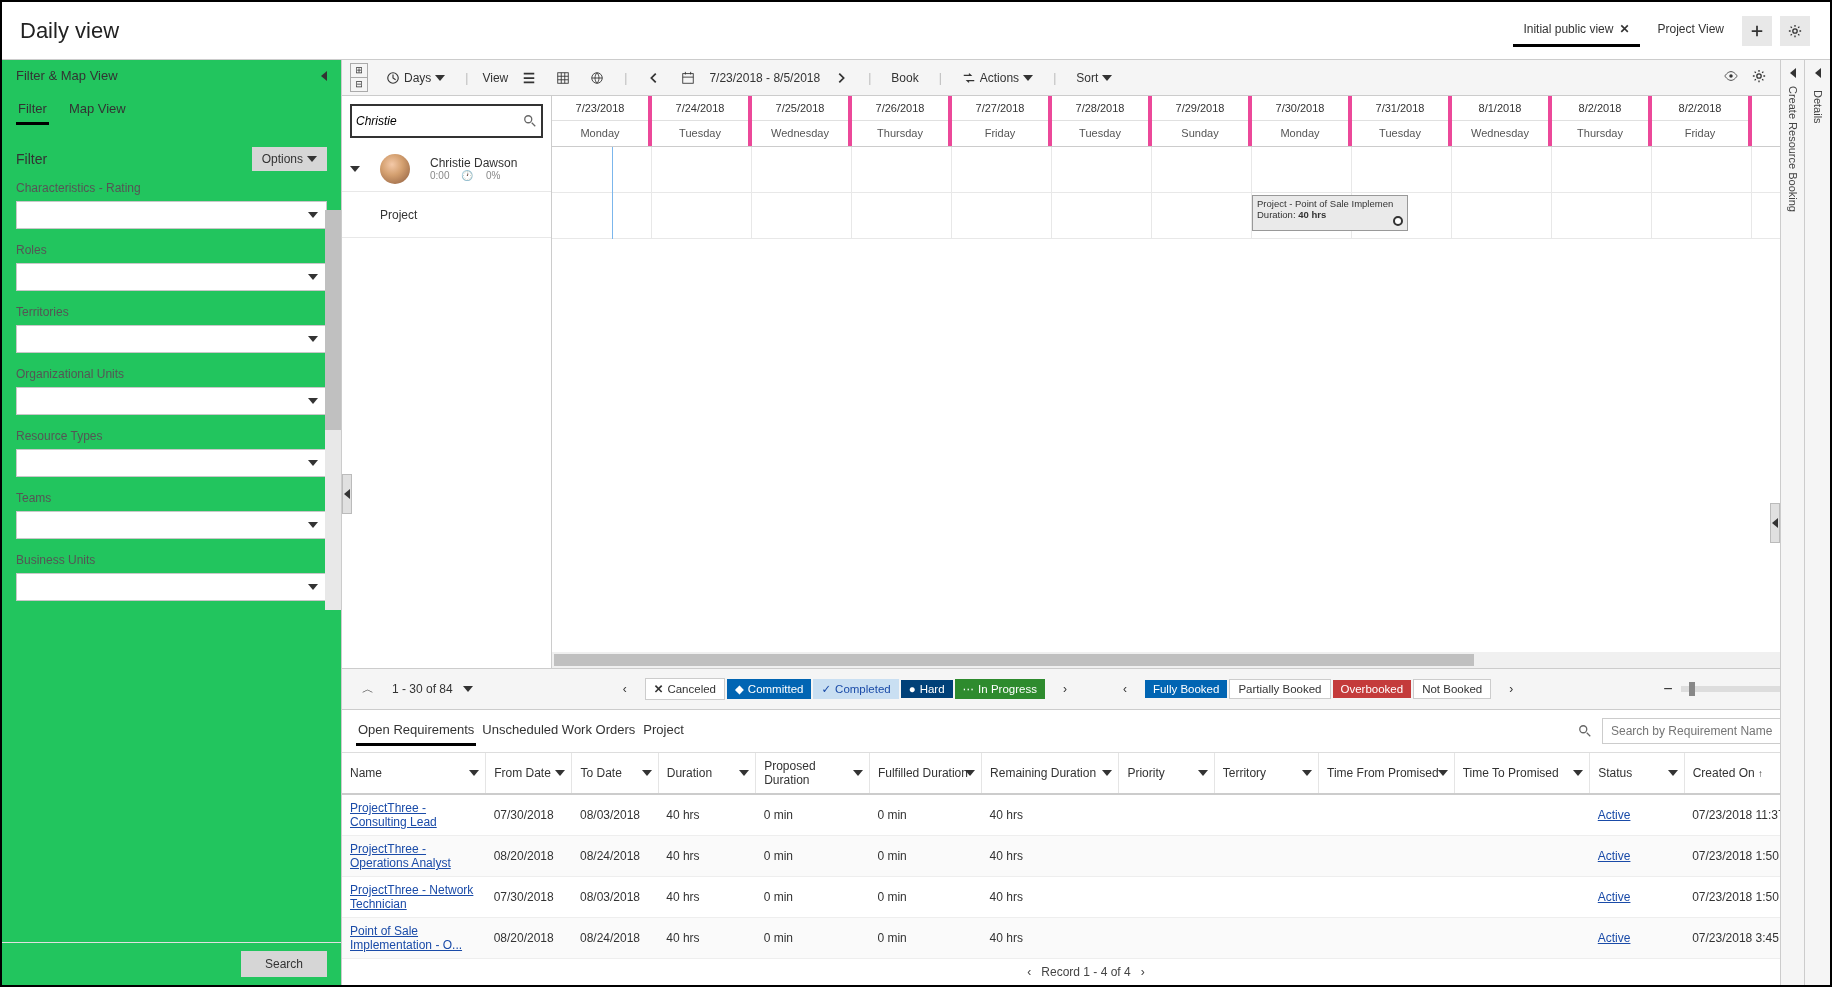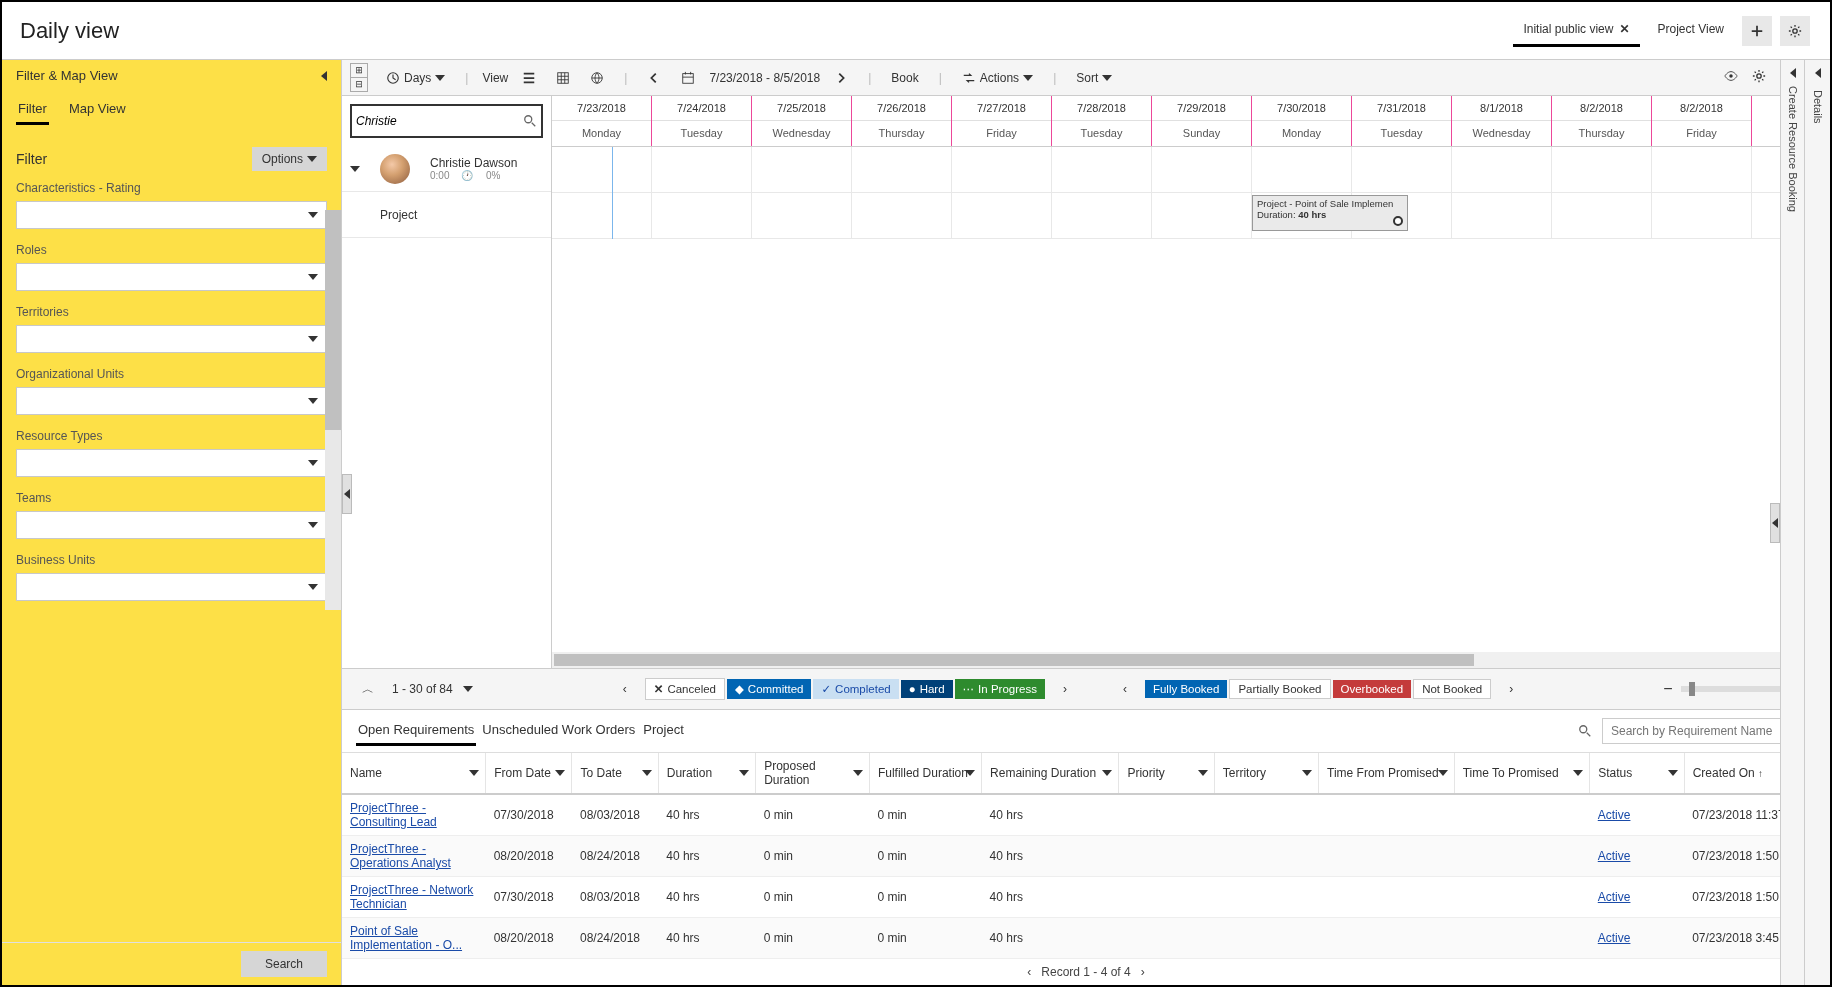--- a/index.html
+++ b/index.html
@@ -6,21 +6,21 @@
 body { font-family: "Segoe UI", Arial, sans-serif; font-size: 12px; color: #333; background: #fff; width: 1832px; height: 987px; overflow: hidden; border: 2px solid #000; position: relative; }
 .topbar { height: 58px; display: flex; align-items: center; justify-content: space-between; padding: 0 20px 0 18px; border-bottom: 1px solid #ccc; }
 .page-title { font-size: 22px; font-weight: 400; color: #222; }
 .topbar-right { display: flex; align-items: center; gap: 8px; }
 .view-tab { padding: 8px 10px; font-size: 12px; color: #333; border-bottom: 3px solid transparent; display: flex; align-items: center; gap: 6px; cursor: pointer; }
 .view-tab.active { border-bottom-color: #000; font-weight: 500; }
 .icon-btn { width: 30px; height: 30px; background: #e8e8e8; display: flex; align-items: center; justify-content: center; cursor: pointer; }
 .close-x { cursor: pointer; font-weight: bold; }
 
 .main-layout { display: flex; height: calc(100% - 58px); }
-.sidebar { width: 340px; background: #fde047; display: flex; flex-direction: column; border-right: 1px solid #ccc; position: relative; }
+.sidebar { width: 340px; background: #22c55e; display: flex; flex-direction: column; border-right: 1px solid #ccc; position: relative; }
 .sidebar-header { display: flex; justify-content: space-between; align-items: center; padding: 8px 14px; font-size: 13px; font-weight: 500; }
 .sidebar-tabs { display: flex; gap: 18px; padding: 4px 14px; }
 .sidebar-tab { padding: 6px 2px; cursor: pointer; font-size: 13px; border-bottom: 3px solid transparent; }
 .sidebar-tab.active { border-bottom-color: #000; font-weight: 500; }
 .filter-title-row { display: flex; justify-content: space-between; align-items: center; padding: 18px 14px 10px; }
 .filter-title { font-size: 14px; }
 .options-btn { background: #d6d6d6; padding: 5px 10px; display: flex; align-items: center; gap: 4px; cursor: pointer; font-size: 12px; }
 .filter-body { padding: 0 14px; overflow-y: auto; flex: 1; position: relative; }
 .filter-group { margin-bottom: 14px; }
 .filter-label { font-size: 12px; color: #555; margin-bottom: 6px; display: block; }
@@ -42,21 +42,21 @@
 .search-box { margin: 8px; border: 2px solid #333; height: 34px; display: flex; align-items: center; padding: 0 4px; justify-content: space-between; }
 .search-box input { border: none; outline: none; font-size: 12px; flex: 1; font-style: italic; }
 .resource-row { display: flex; align-items: center; padding: 6px 8px; border-bottom: 1px solid #e8e8e8; height: 46px; gap: 20px; }
 .avatar { width: 30px; height: 30px; border-radius: 50%; background: radial-gradient(circle at 40% 35%, #f4c9a8 0%, #d4a070 40%, #8b5a3c 100%); }
 .res-info { flex: 1; }
 .res-name { font-weight: 500; font-size: 12px; }
 .res-meta { font-size: 10px; color: #888; display: flex; gap: 12px; }
 .project-row { padding: 6px 8px 6px 38px; height: 46px; font-size: 12px; border-bottom: 1px solid #e8e8e8; display:flex; align-items:center;}
 .gantt-right { flex: 1; overflow: hidden; position: relative; }
 .date-header { display: flex; border-bottom: 1px solid #ccc; }
-.date-col { width: 100px; text-align: center; border-right: 1px solid #ec4899; flex-shrink: 0; }
+.date-col { width: 100px; text-align: center; border-right: 4px solid #ec4899; flex-shrink: 0; }
 .date-top { height: 25px; line-height: 25px; border-bottom: 1px solid #e0e0e0; font-size: 11px; }
 .date-bot { height: 25px; line-height: 25px; font-size: 11px; color: #555; }
 .gantt-grid { position: relative; height: 92px; }
 .grid-row { display: flex; height: 46px; border-bottom: 1px solid #e8e8e8; }
 .grid-cell { width: 100px; border-right: 1px solid #e8e8e8; flex-shrink: 0; }
 .today-line { position: absolute; top: 0; bottom: 0; left: 60px; width: 1px; background: #7bb6ec; }
 .booking { position: absolute; top: 48px; left: 700px; width: 156px; height: 36px; background: #eaeaea; border: 1px solid #999; font-size: 9.5px; padding: 2px 4px; line-height: 1.2; }
 .booking strong { font-weight: 600; }
 .booking-dot { position:absolute; right:4px; bottom:4px; width:10px;height:10px; border-radius:50%; border:2px solid #333; background:#fff;}
 .hscroll { position: absolute; bottom: 0; left: 210px; right: 0; height: 16px; background: #f0f0f0; display:flex; align-items:center;}

